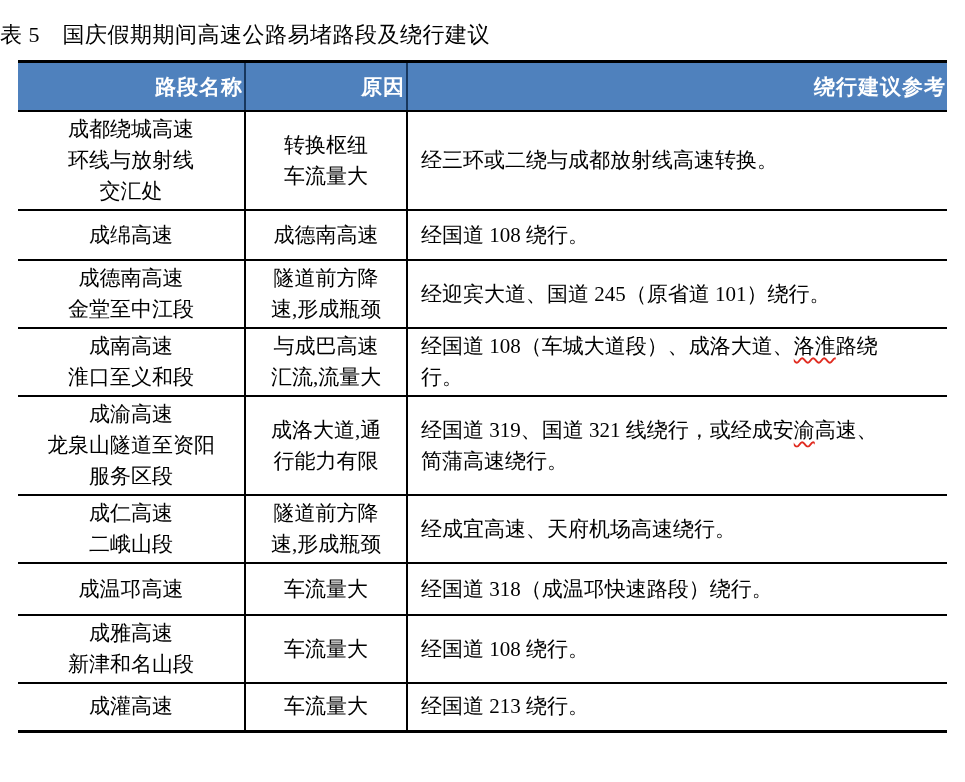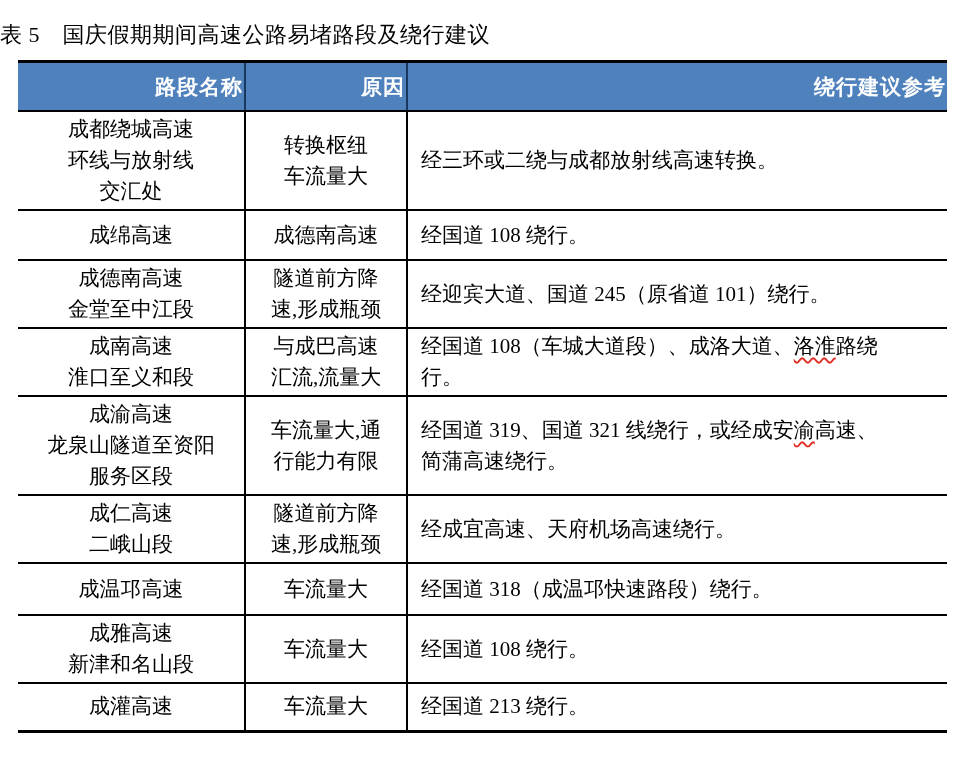--- a/index.html
+++ b/index.html
@@ -120,21 +120,21 @@
             <div class="line"><span>行。</span></div>
           </td>
         </tr>
         <tr style="height: 97px;">
           <td class="cell name-cell">
             <div class="line"><span>成渝高速</span></div>
             <div class="line"><span>龙泉山隧道至资阳</span></div>
             <div class="line"><span>服务区段</span></div>
           </td>
           <td class="cell reason-cell">
-            <div class="line"><span>车流量大,通</span></div>
+            <div class="line"><span>成洛大道,通</span></div>
             <div class="line"><span>行能力有限</span></div>
           </td>
           <td class="cell suggestion-cell">
             <div class="line"><span>经国道 319、国道 321 线绕行，或经成安</span><span class="wavy">渝</span><span>高速、</span></div>
             <div class="line"><span>简蒲高速绕行。</span></div>
           </td>
         </tr>
         <tr style="height: 65px;">
           <td class="cell name-cell">
             <div class="line"><span>成仁高速</span></div>

